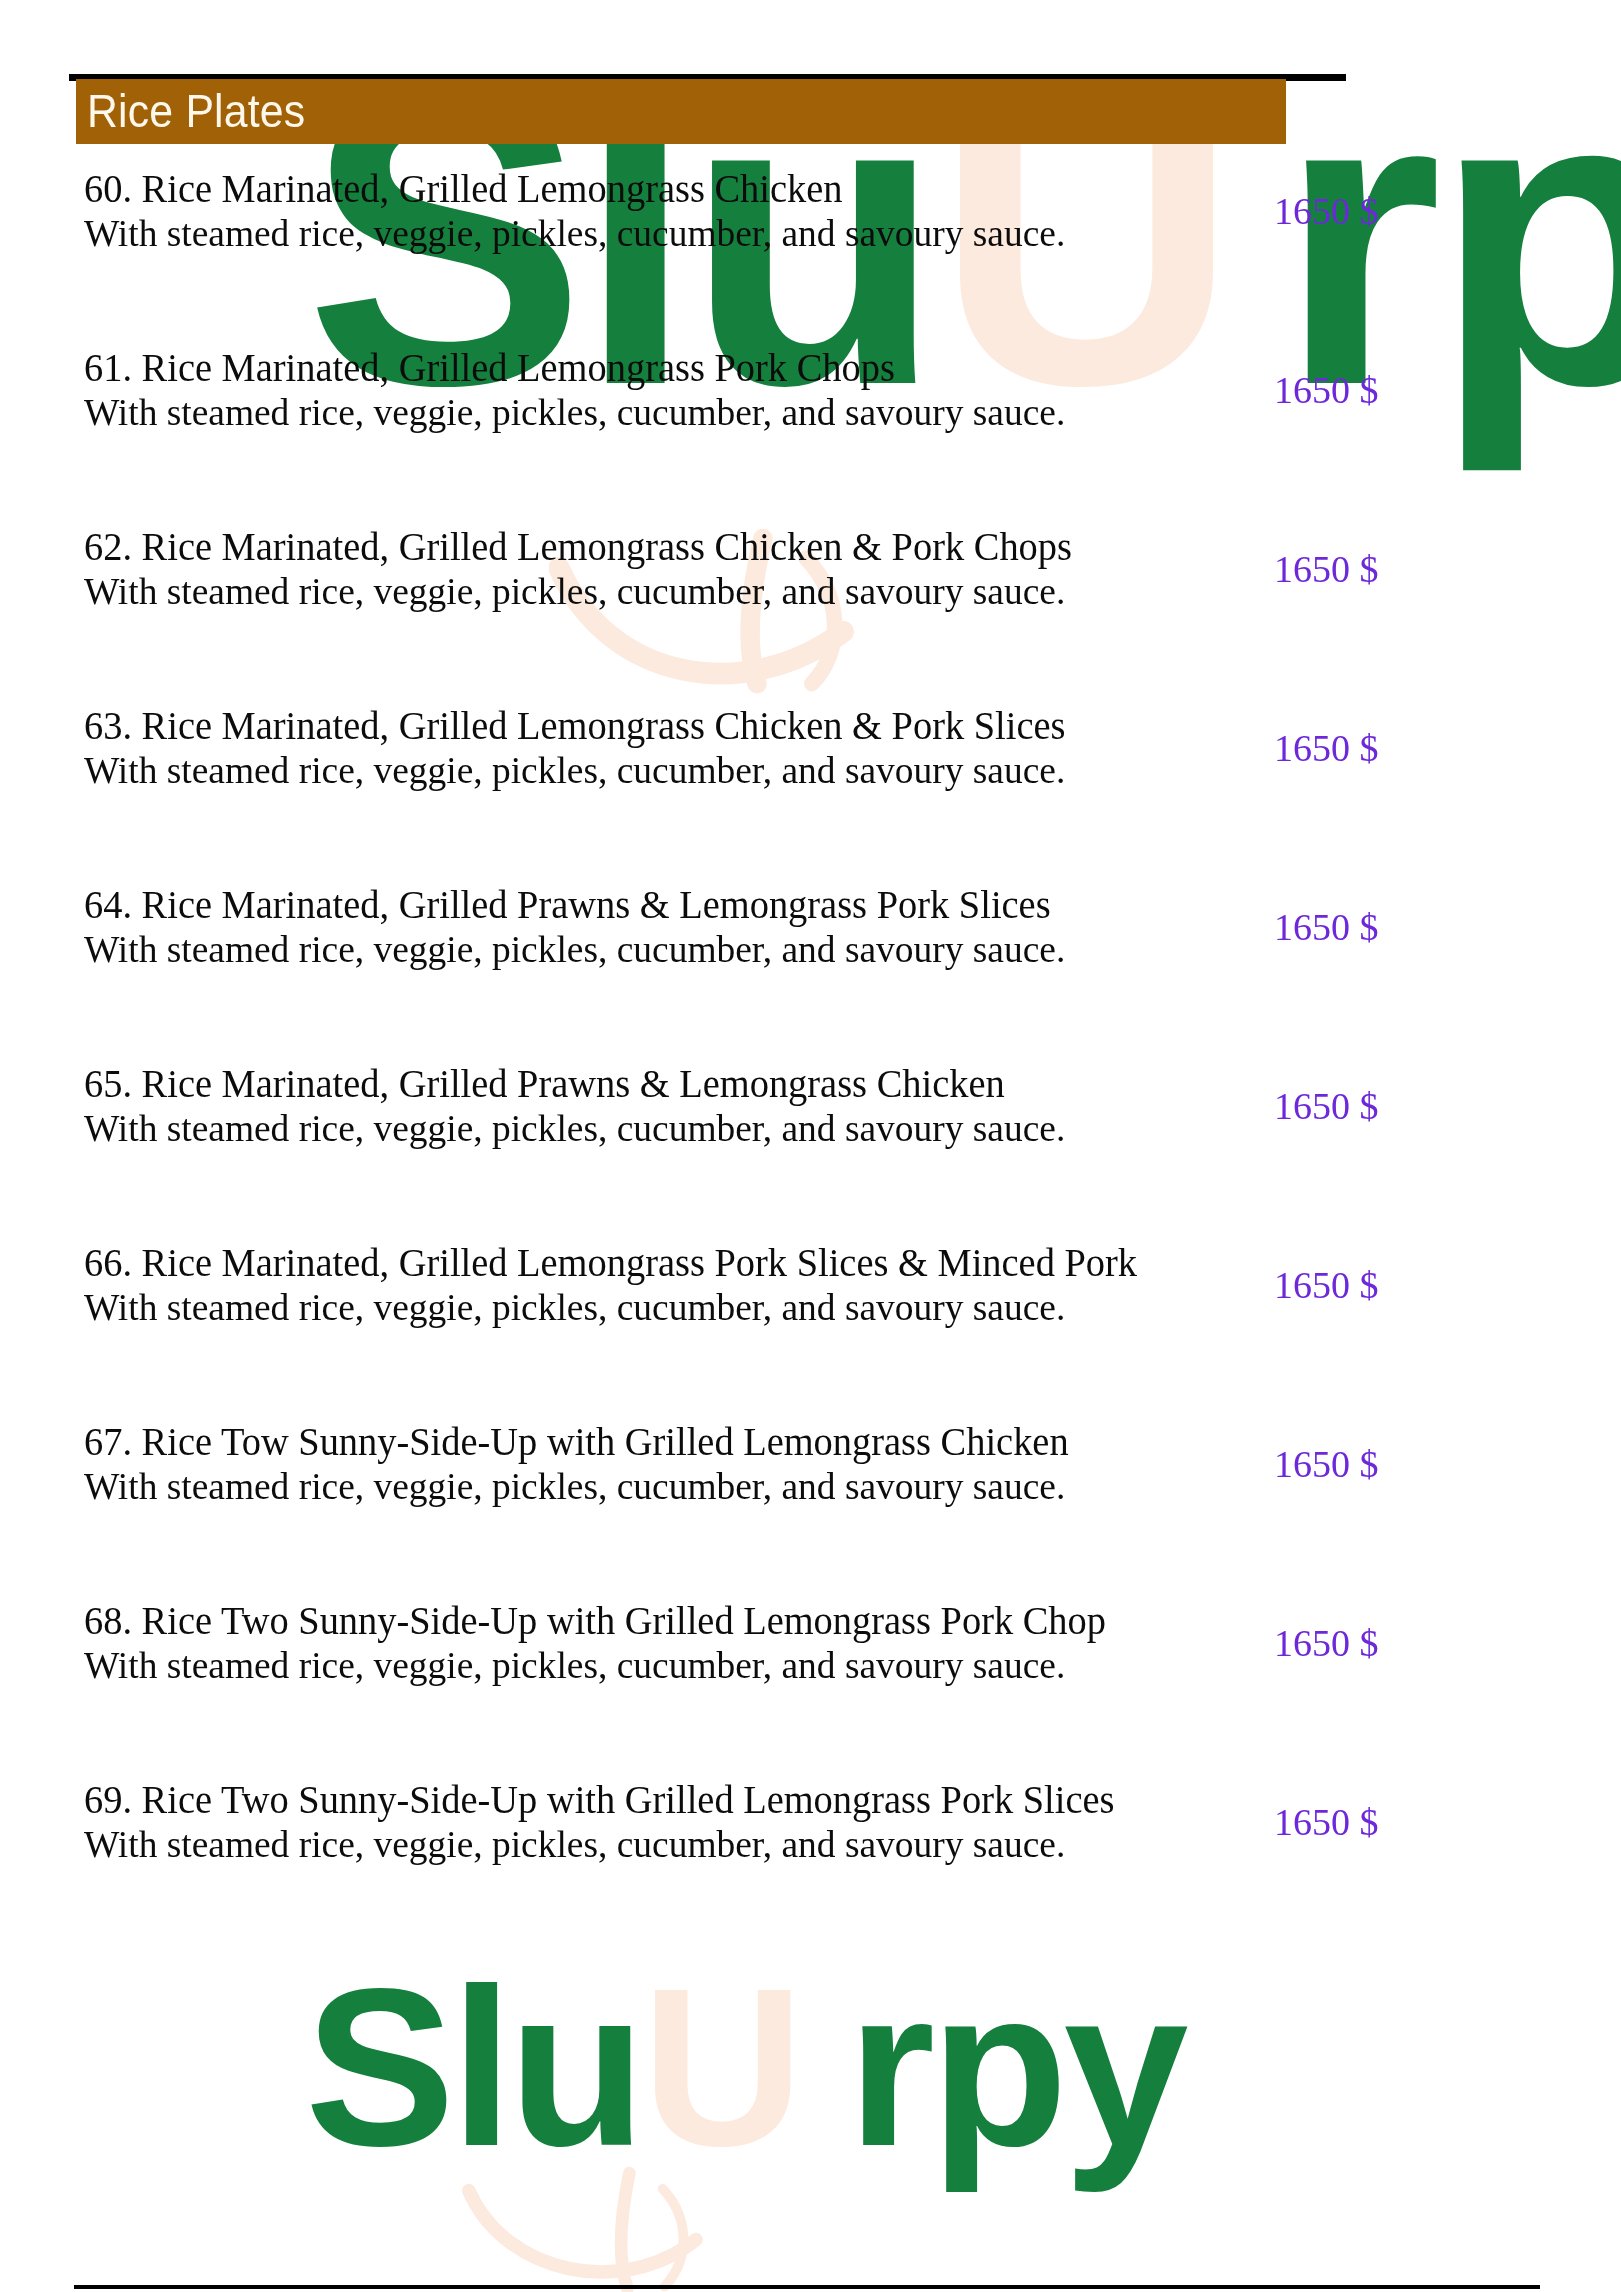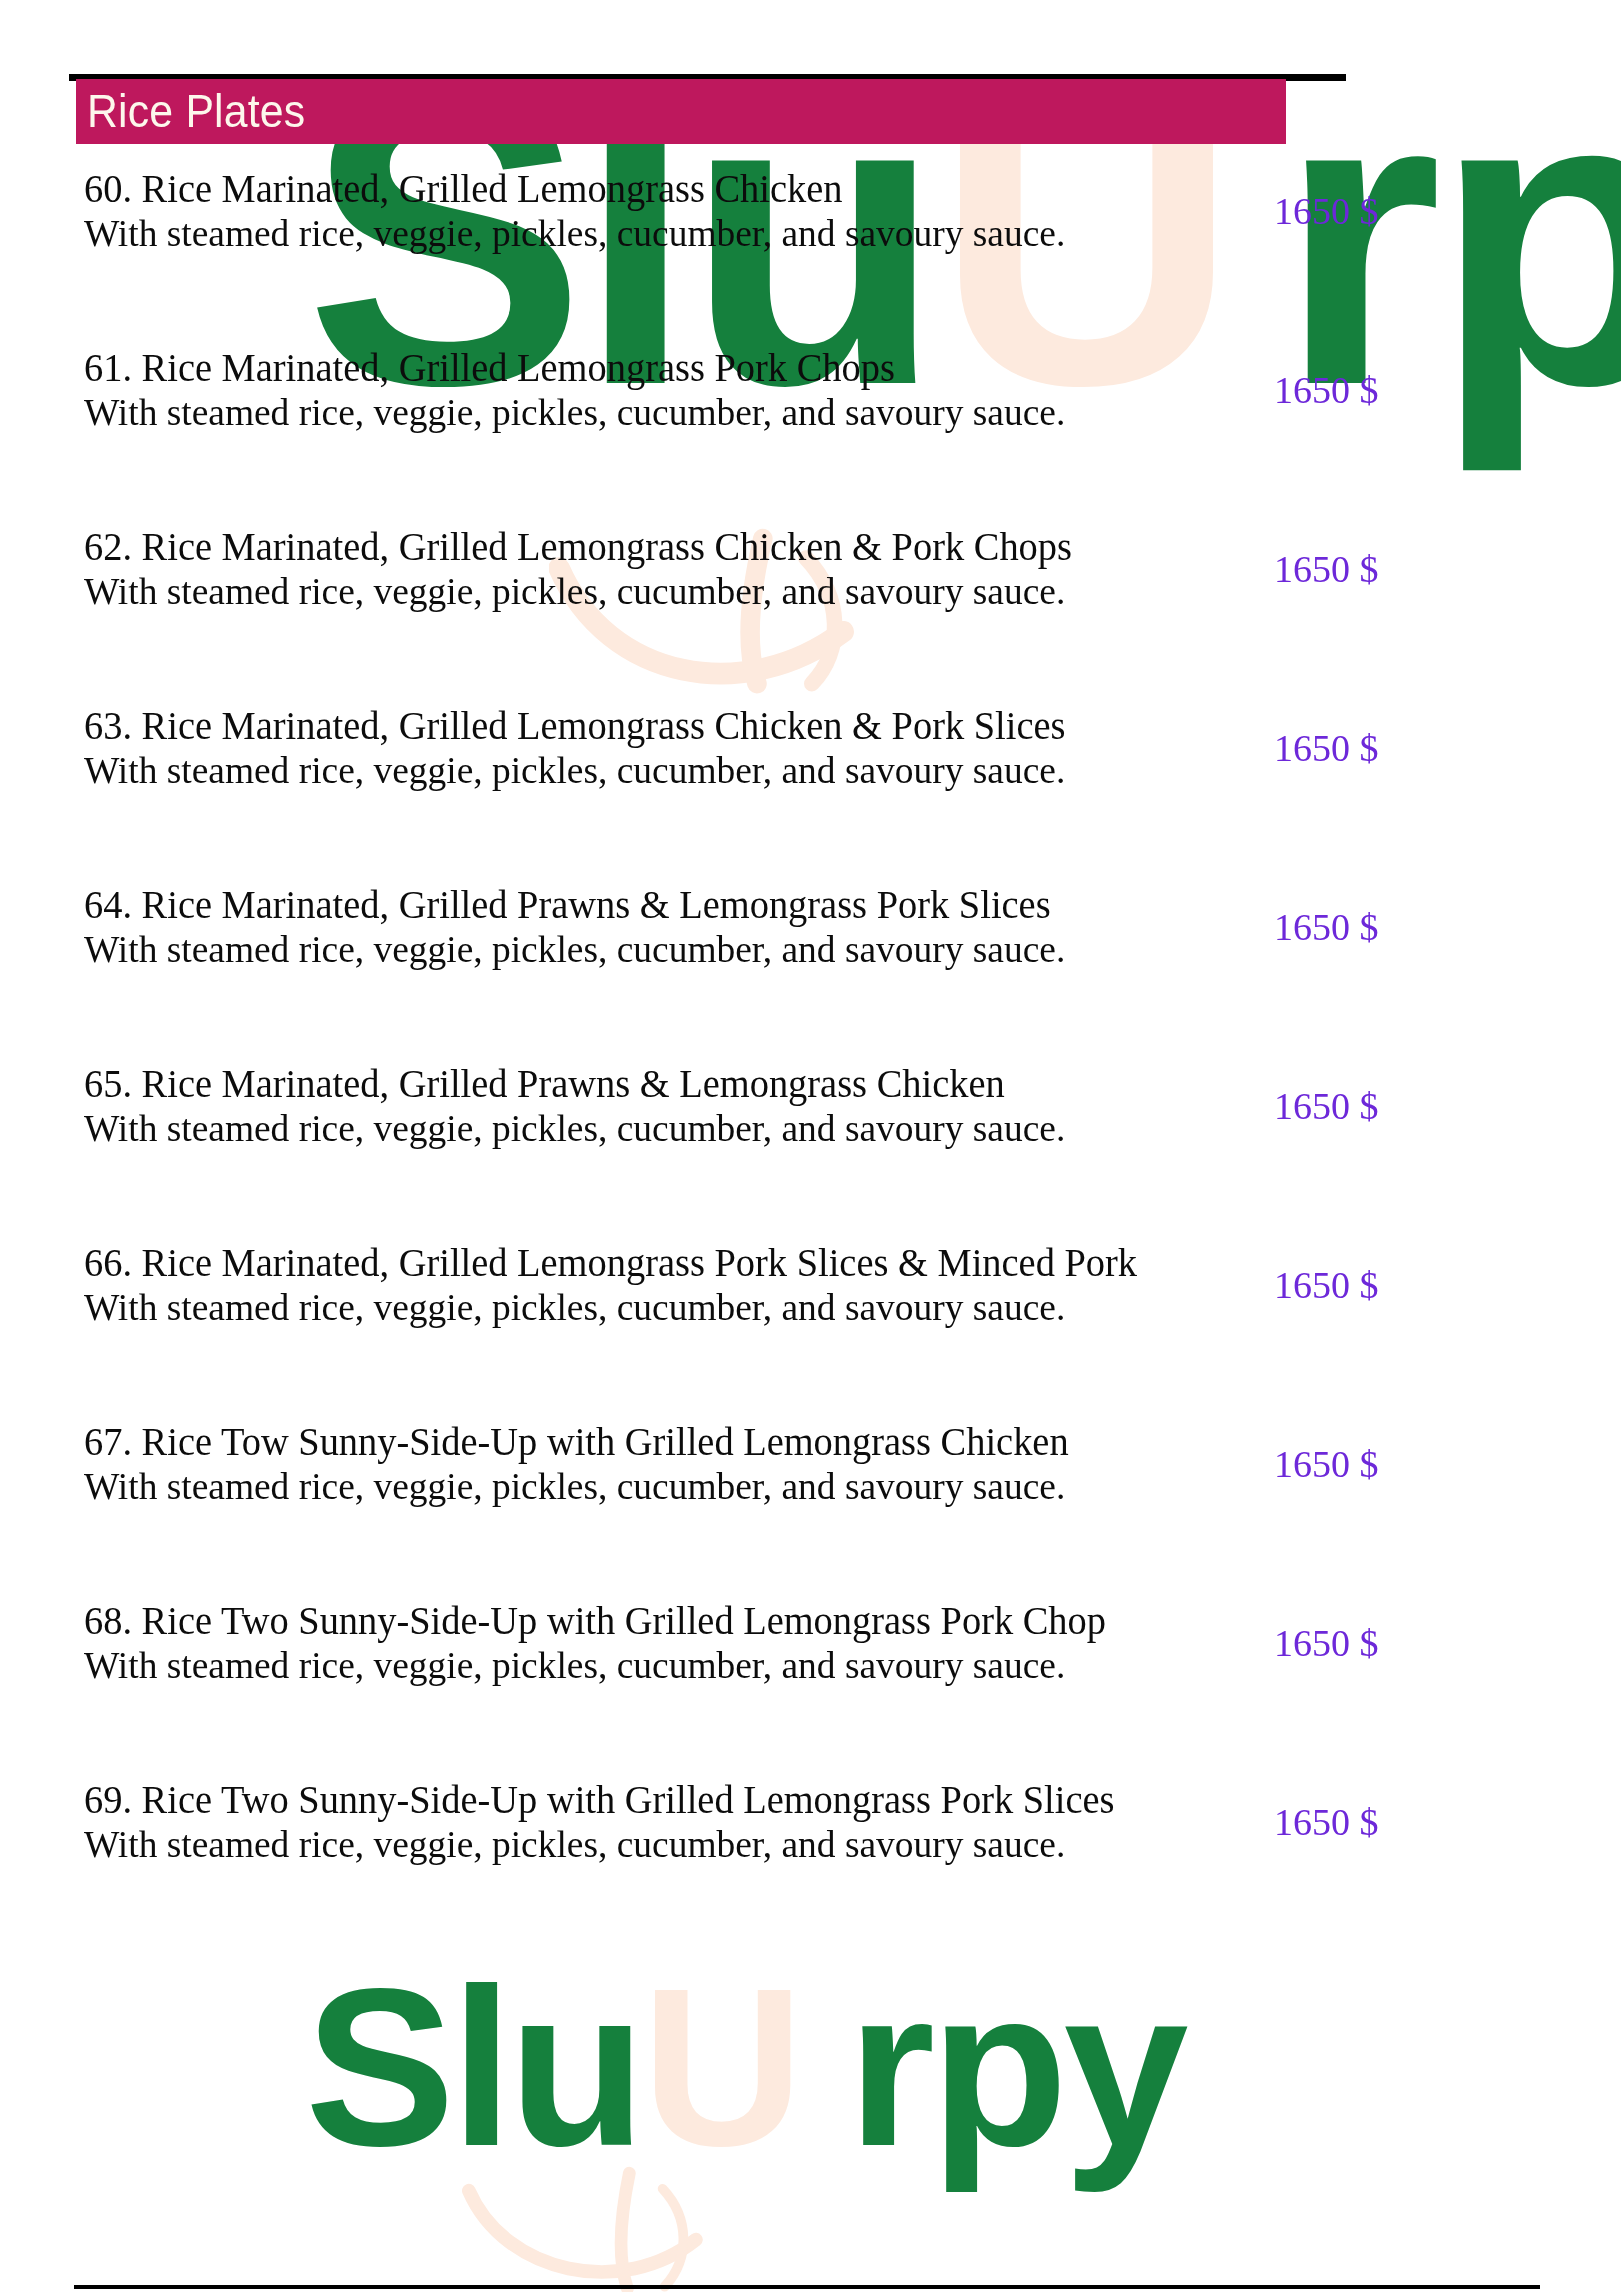--- a/index.html
+++ b/index.html
@@ -57,21 +57,21 @@
     height: 6.9px;
     background: #000000;
     z-index: 2;
   }
   .section-header {
     position: absolute;
     left: 76px;
     top: 79px;
     width: 1210px;
     height: 65px;
-    background: #be185d;
+    background: #a16207;
     z-index: 3;
   }
   .section-header-label {
     position: absolute;
     left: 10.8px;
     top: 2px;
     font-family: "Liberation Sans", "DejaVu Sans", sans-serif;
     font-weight: normal;
     font-size: 46px;
     line-height: 61px;

